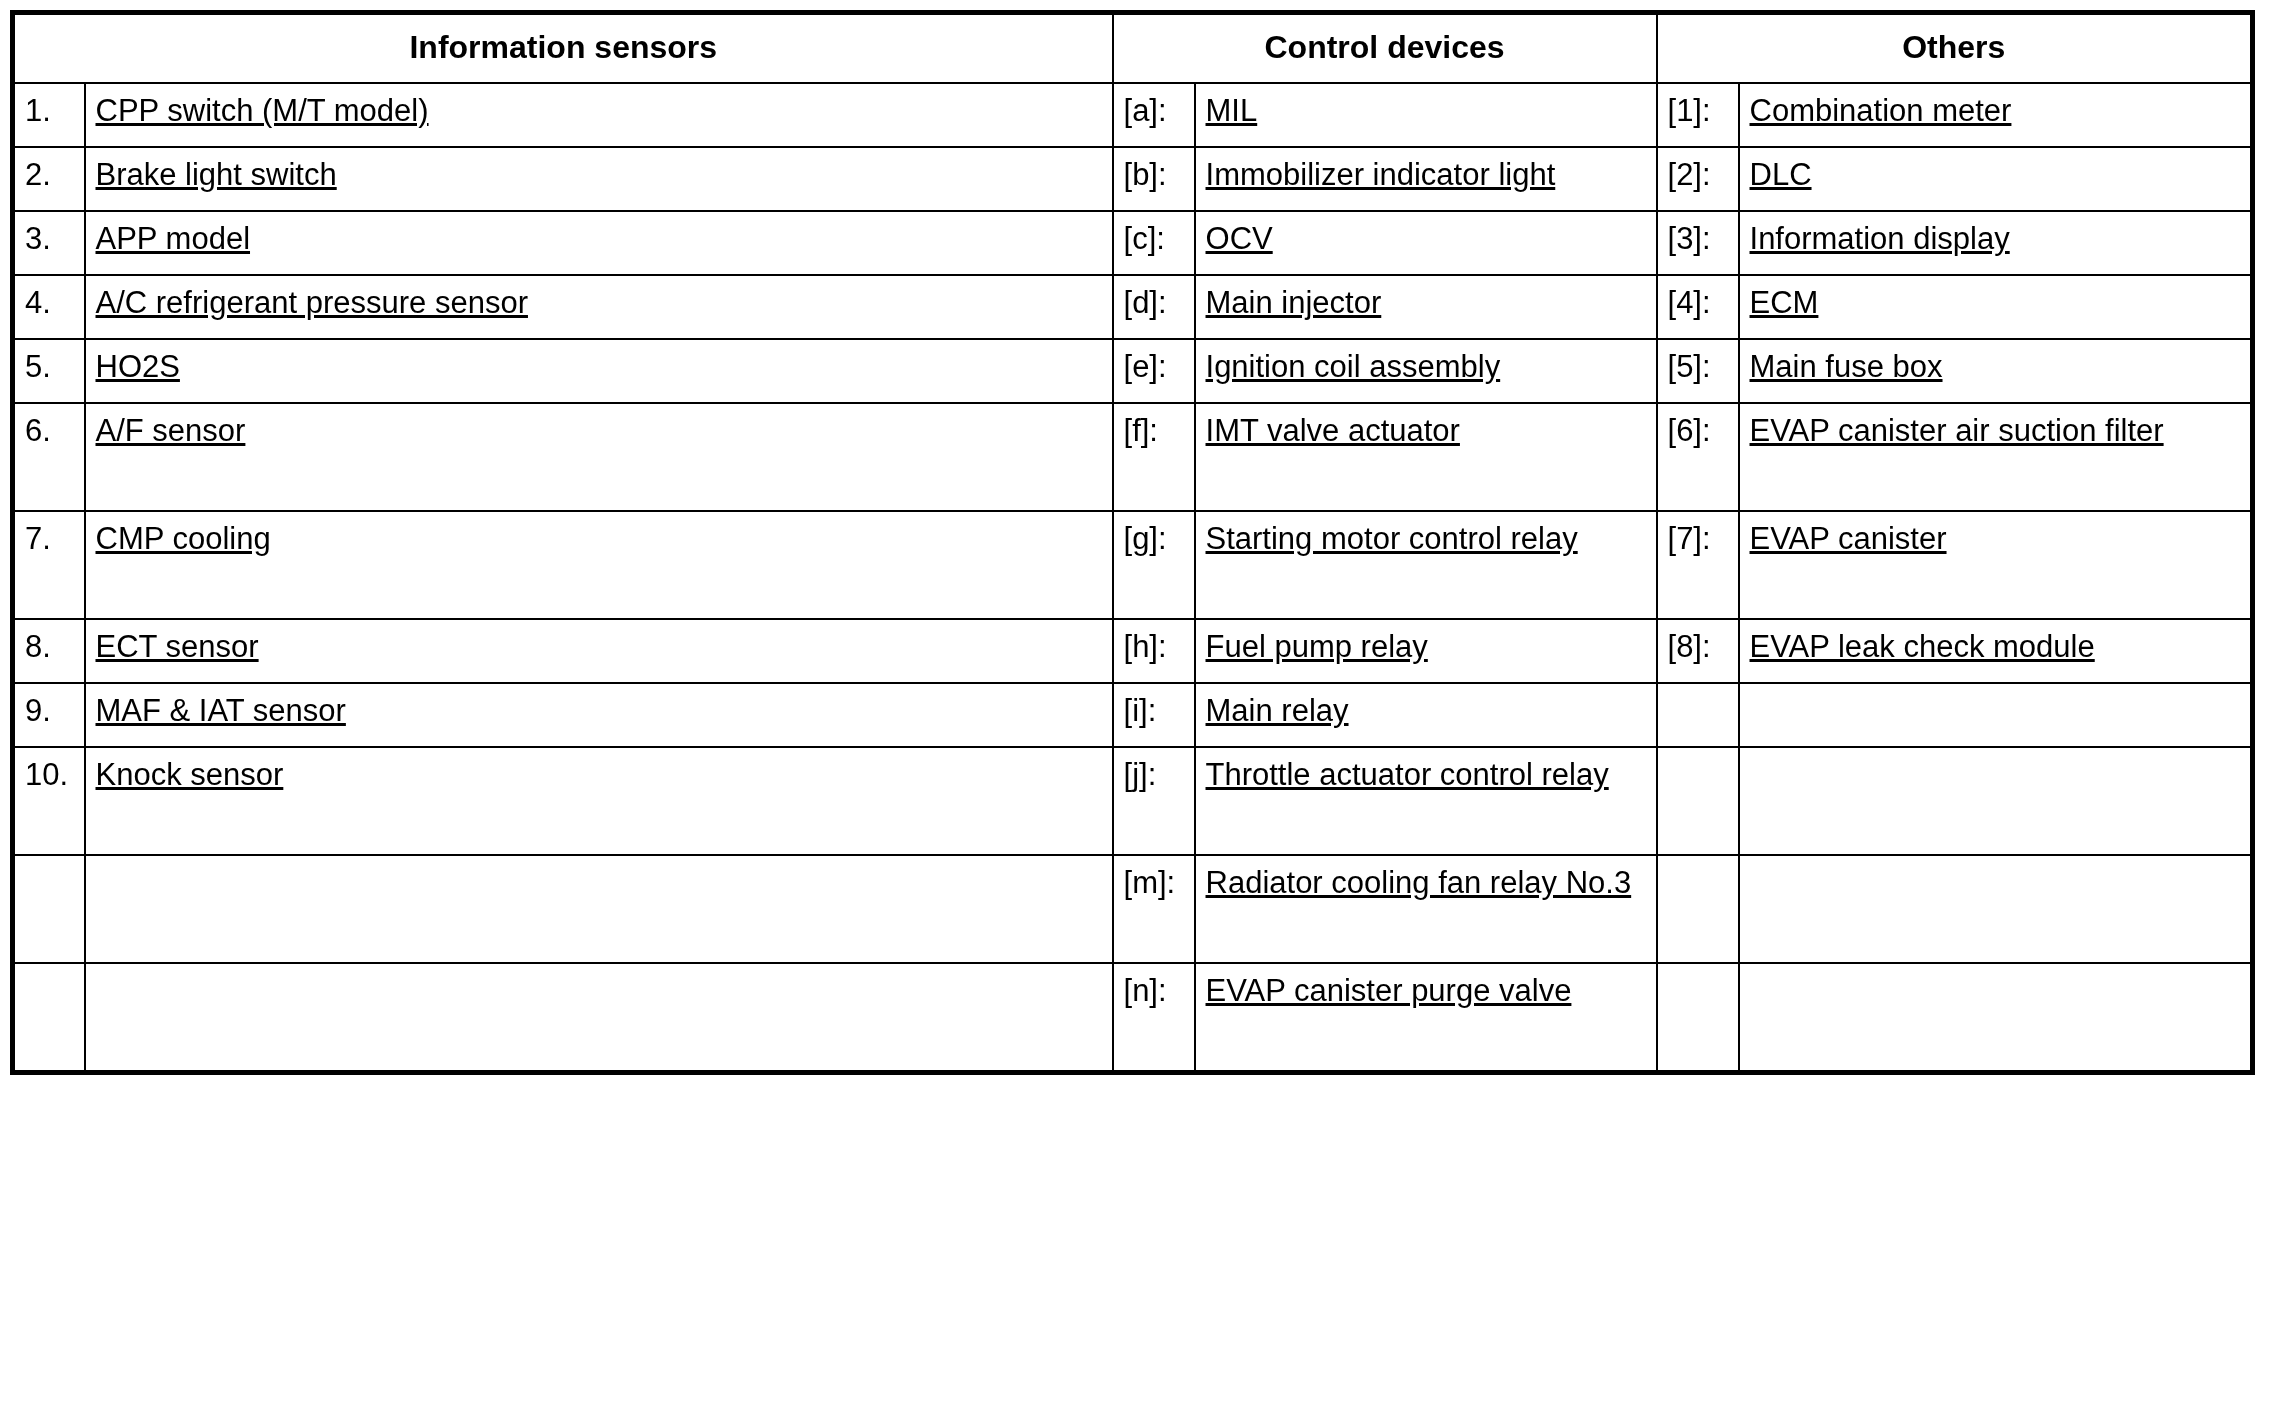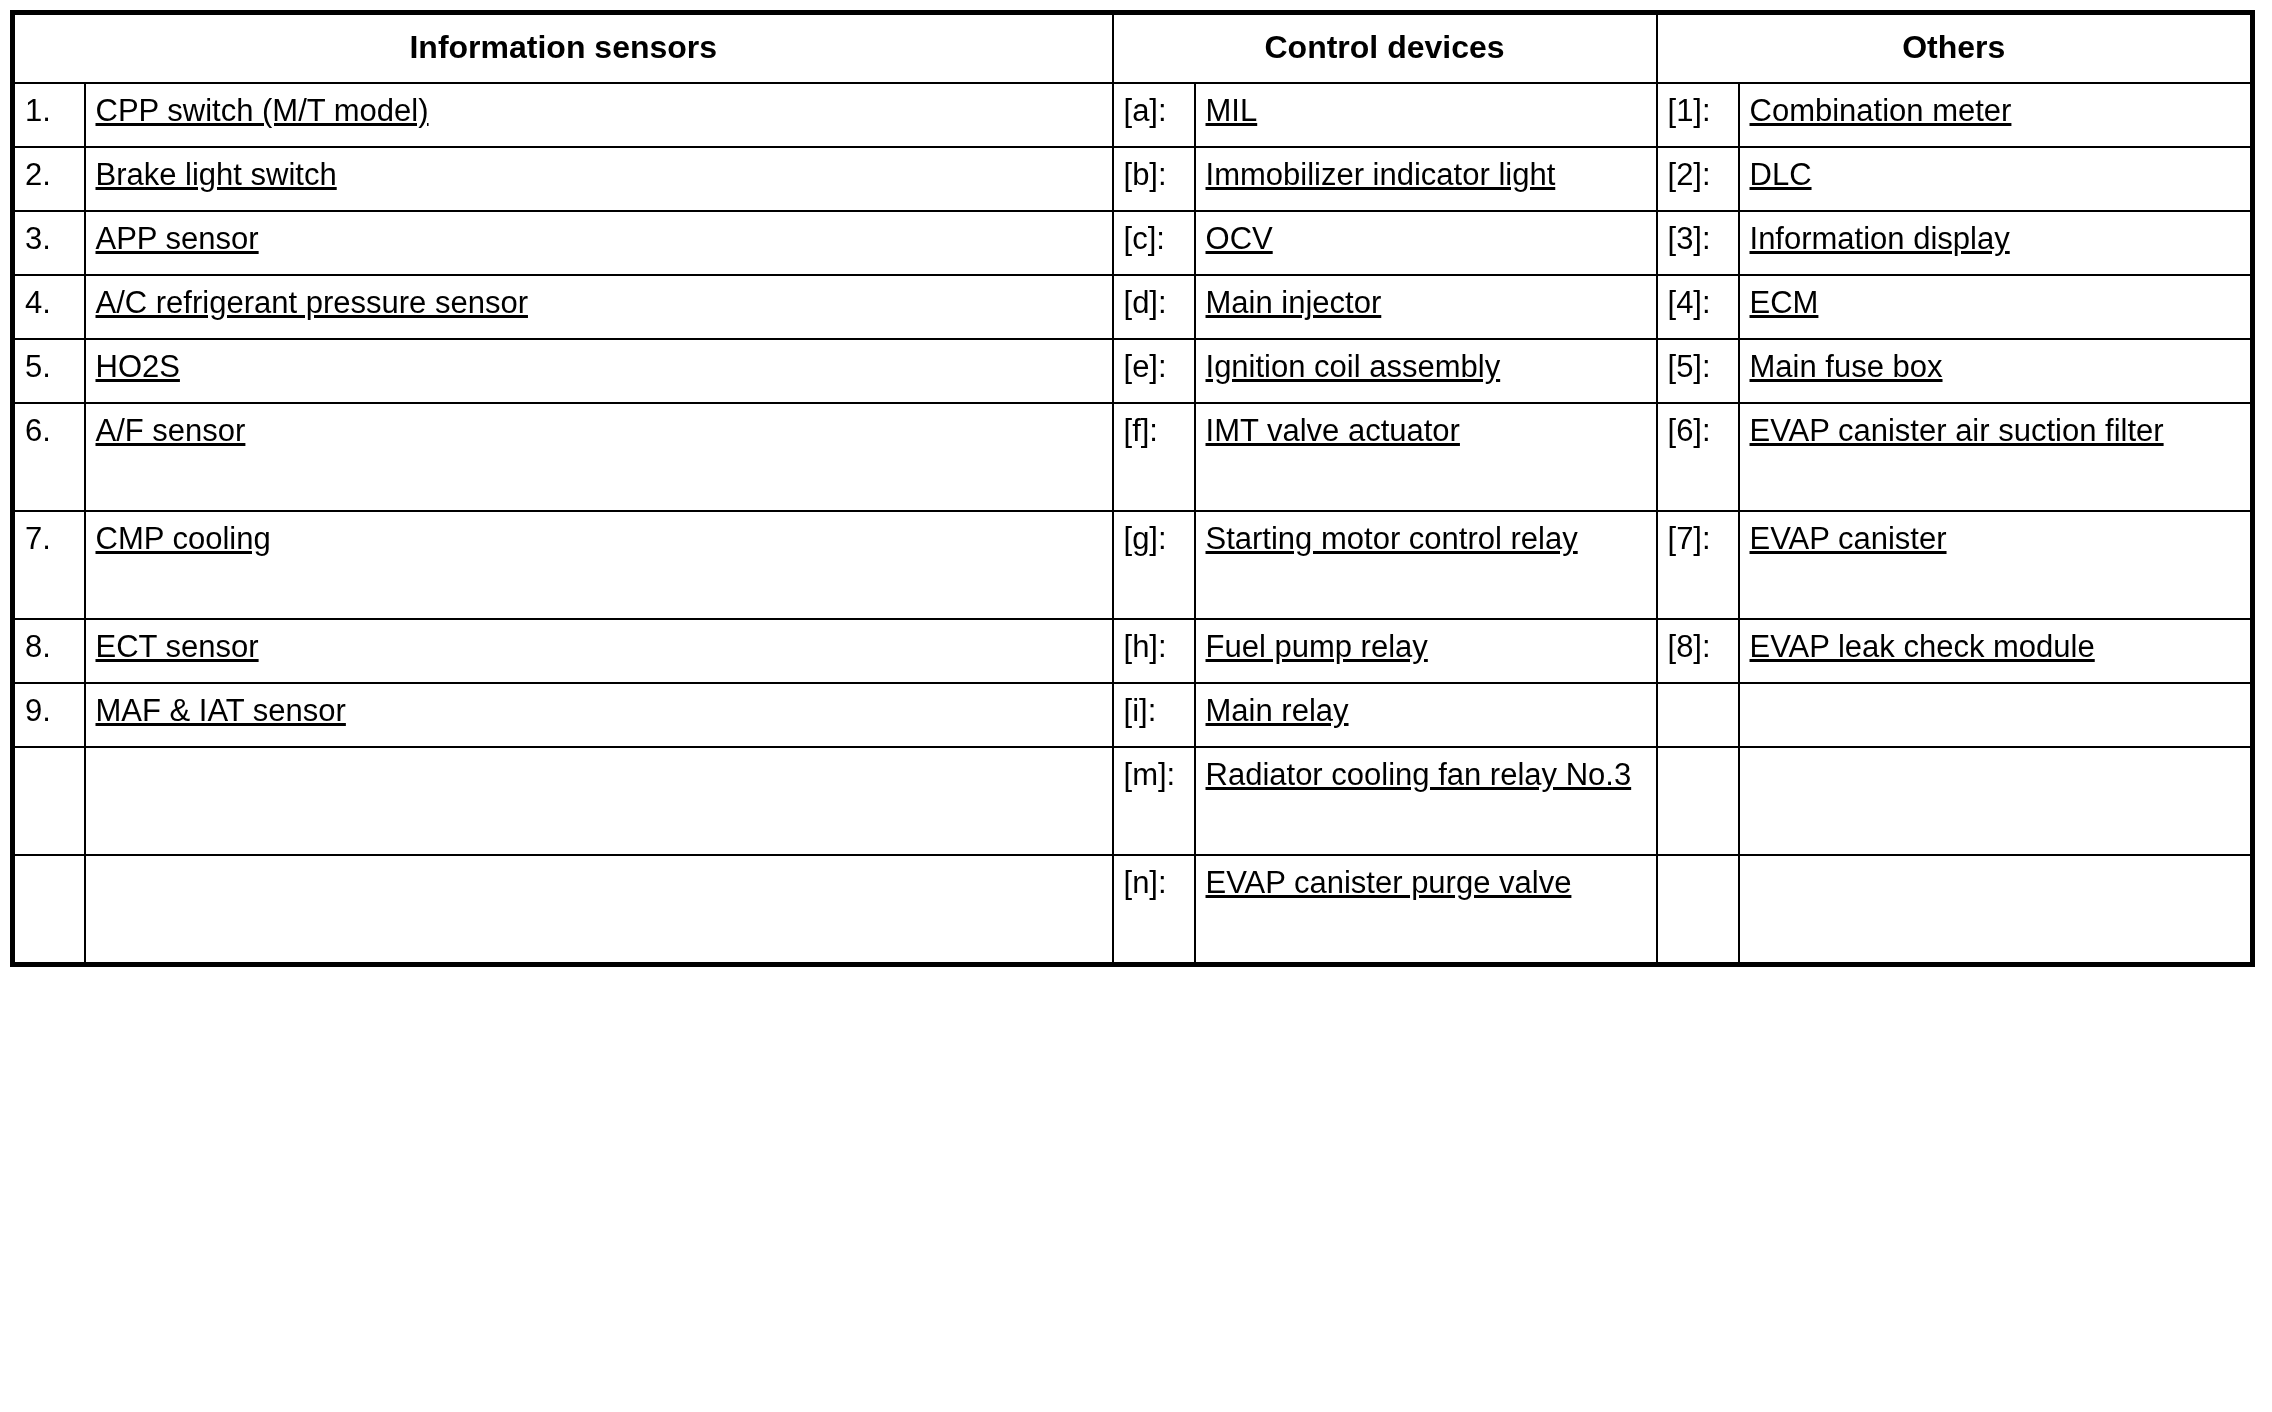--- a/index.html
+++ b/index.html
@@ -106,21 +106,21 @@
       <tr class="r-short">
         <td class="num">2.</td>
         <td class="txt">Brake light switch</td>
         <td class="key">[b]:</td>
         <td class="txt">Immobilizer indicator light</td>
         <td class="ref">[2]:</td>
         <td class="txt">DLC</td>
       </tr>
       <tr class="r-short">
         <td class="num">3.</td>
-        <td class="txt">APP sensor</td>
+        <td class="txt">APP model</td>
         <td class="key">[c]:</td>
         <td class="txt">OCV</td>
         <td class="ref">[3]:</td>
         <td class="txt">Information display</td>
       </tr>
       <tr class="r-short">
         <td class="num">4.</td>
         <td class="txt">A/C refrigerant pressure sensor</td>
         <td class="key">[d]:</td>
         <td class="txt">Main injector</td>
@@ -161,20 +161,28 @@
       </tr>
       <tr class="r-short">
         <td class="num">9.</td>
         <td class="txt">MAF &amp; IAT sensor</td>
         <td class="key">[i]:</td>
         <td class="txt">Main relay</td>
         <td class="ref"></td>
         <td class="txt"></td>
       </tr>
       <tr class="r-tall">
+        <td class="num">10.</td>
+        <td class="txt">Knock sensor</td>
+        <td class="key">[j]:</td>
+        <td class="txt">Throttle actuator control relay</td>
+        <td class="ref"></td>
+        <td class="txt"></td>
+      </tr>
+      <tr class="r-tall">
         <td class="num"></td>
         <td class="txt"></td>
         <td class="key">[m]:</td>
         <td class="txt">Radiator cooling fan relay No.3</td>
         <td class="ref"></td>
         <td class="txt"></td>
       </tr>
       <tr class="r-tall">
         <td class="num"></td>
         <td class="txt"></td>

